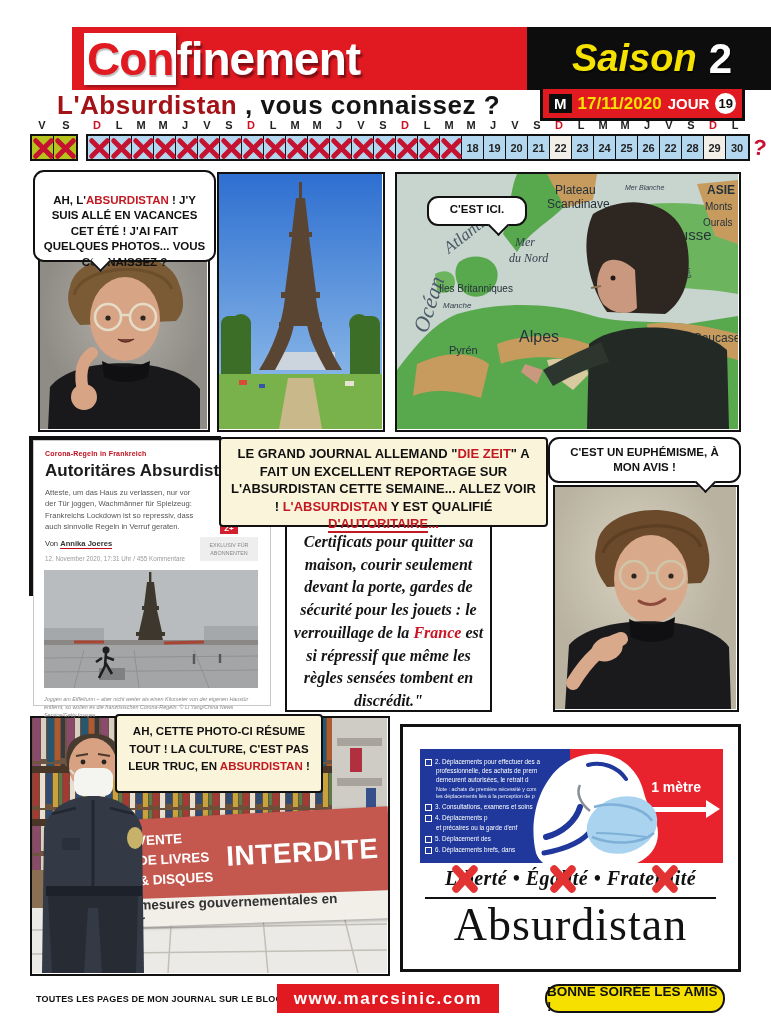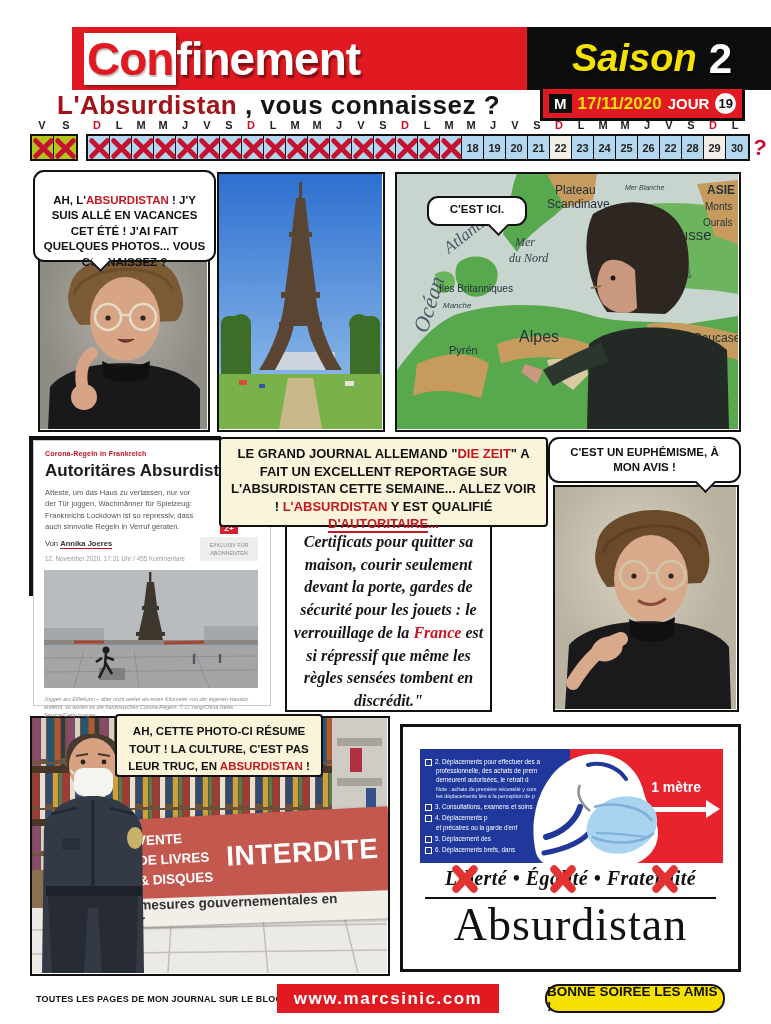--- a/index.html
+++ b/index.html
@@ -499,21 +499,21 @@
       <path d="M10,255 L12,110 C18,88 40,78 61,78 C82,78 104,88 110,110 L112,255 Z" fill="#333a46"></path>
       <path d="M61,82 L61,168" stroke="#222832" stroke-width="3"></path>
       <path d="M20,96 L44,90 M78,90 L102,96" stroke="#222832" stroke-width="2.5"></path>
       <ellipse cx="103" cy="120" rx="8" ry="11" fill="#c8b26a"></ellipse>
       <rect x="30" y="120" width="18" height="12" fill="#2b313c"></rect>
       <rect x="14" y="168" width="96" height="10" fill="#1d2129"></rect>
       <path d="M16,178 L20,255 L52,255 L56,190 L66,190 L70,255 L104,255 L106,178 Z" fill="#272b33"></path>
     </svg>
   </div>
 
-  <div class="box-caption" style="left:115px;top:714px;width:208px;height:63px;z-index:6;">
+  <div class="box-caption" style="left:115px;top:714px;width:208px;height:79px;z-index:6;">
     <span style="font-size:11.5px;">AH, CETTE PHOTO-CI RÉSUME TOUT ! LA CULTURE, C'EST PAS LEUR TRUC, EN </span><span class="red" style="font-size:11.5px;">ABSURDISTAN</span><span style="font-size:11.5px;"> !</span>
   </div>
 
   <div class="attest">
     <div class="flag">
       <div class="flag-blue">
         <div>
             <div class="att-line main"><span class="att-box"></span><span>2. Déplacements pour effectuer des a</span></div>
             <div class="att-line cont"><span>professionnelle, des achats de prem</span></div>
             <div class="att-line cont"><span>demeurent autorisées, le retrait d</span></div>

